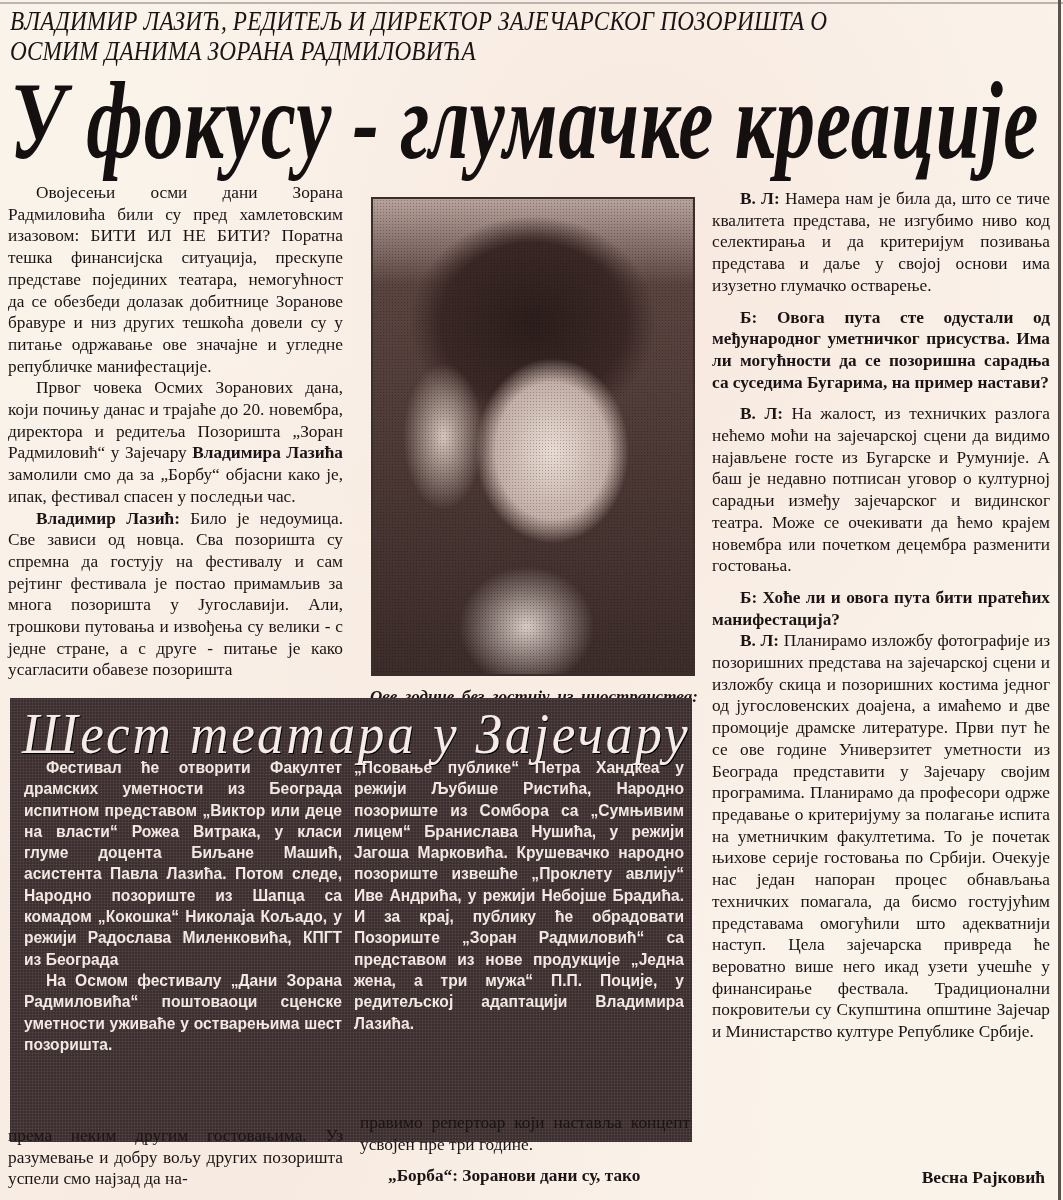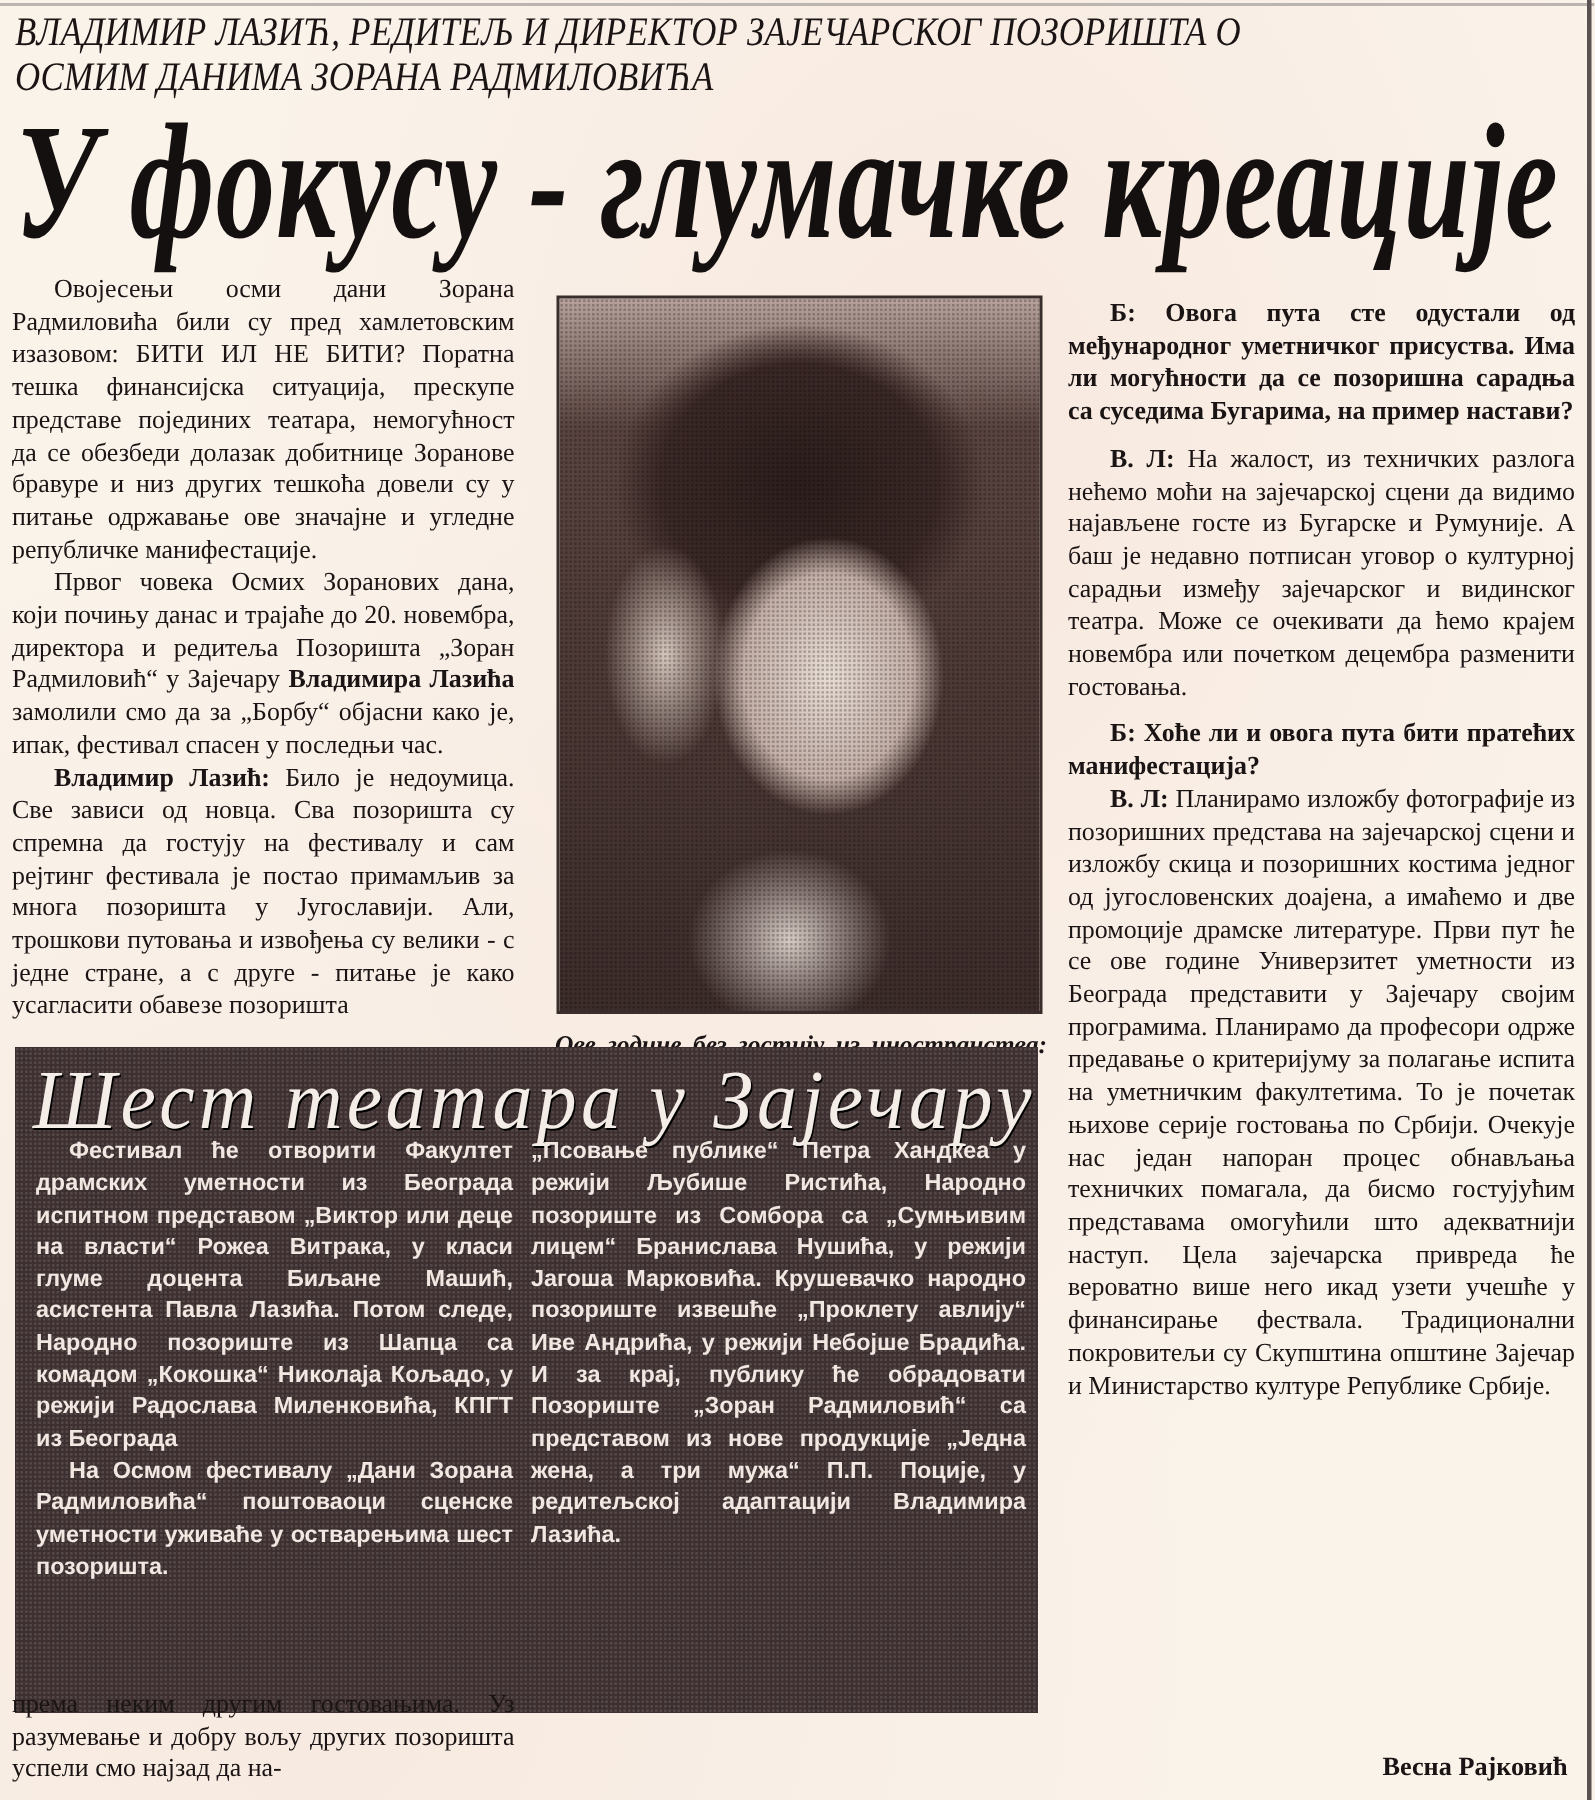--- a/index.html
+++ b/index.html
@@ -110,20 +110,21 @@
   <p><span>Првог човека Осмих Зоранових дана, који почињу данас и трајаће до 20. новембра, директора и редитеља Позоришта „Зоран Радмиловић“ у Зајечару </span><b>Владимира Лазића</b><span> замолили смо да за „Борбу“ објасни како је, ипак, фестивал спасен у последњи час.</span></p>
   <p><b>Владимир Лазић:</b><span> Било је недоумица. Све зависи од новца. Сва позоришта су спремна да гостују на фестивалу и сам рејтинг фестивала је постао примамљив за многа позоришта у Југославији. Али, трошкови путовања и извођења су велики - с једне стране, а с друге - питање је како усагласити обавезе позоришта</span></p>
 </div>
 
 <div class="photo" title="Портрет: Владимир Лазић">
   <div class="photo-dots"></div>
 </div>
 <div class="caption">Ове године без гостију из иностранства: Владимир Лазић</div>
 
 <div class="col" id="col3">
+  <p><b>В. Л:</b><span> Намера нам је била да, што се тиче квалитета представа, не изгубимо ниво код селектирања и да критеријум позивања представа и даље у својој основи има изузетно глумачко остварење.</span></p>
   <p class="q gap">Б: Овога пута сте одустали од међународног уметничког присуства. Има ли могућности да се позоришна сарадња са суседима Бугарима, на пример настави?</p>
   <p class="gap"><b>В. Л:</b><span> На жалост, из техничких разлога нећемо моћи на зајечарској сцени да видимо најављене госте из Бугарске и Румуније. А баш је недавно потписан уговор о културној сарадњи између зајечарског и видинског театра. Може се очекивати да ћемо крајем новембра или почетком децембра разменити гостовања.</span></p>
   <p class="q gap">Б: Хоће ли и овога пута бити пратећих манифестација?</p>
   <p><b>В. Л:</b><span> Планирамо изложбу фотографије из позоришних представа на зајечарској сцени и изложбу скица и позоришних костима једног од југословенских доајена, а имаћемо и две промоције драмске литературе. Први пут ће се ове године Универзитет уметности из Београда представити у Зајечару својим програмима. Планирамо да професори одрже предавање о критеријуму за полагање испита на уметничким факултетима. То је почетак њихове серије гостовања по Србији. Очекује нас један напоран процес обнављања техничких помагала, да бисмо гостујућим представама омогућили што адекватнији наступ. Цела зајечарска привреда ће вероватно више него икад узети учешће у финансирање фествала. Традиционални покровитељи су Скупштина општине Зајечар и Министарство културе Републике Србије.</span></p>
 </div>
 
 <div class="box">
   <div class="box-title">Шест театара у Зајечару</div>
   <div class="box-col" id="box-col1">
     <p>Фестивал ће отворити Факултет драмских уметности из Београда испитном представом „Виктор или деце на власти“ Рожеа Витрака, у класи глуме доцента Биљане Машић, асистента Павла Лазића. Потом следе, Народно позориште из Шапца са комадом „Кокошка“ Николаја Кољадо, у режији Радослава Миленковића, КПГТ из Београда</p>
@@ -132,15 +133,17 @@
   <div class="box-col" id="box-col2">
     <p style="text-indent:0">„Псовање публике“ Петра Хандкеа у режији Љубише Ристића, Народно позориште из Сомбора са „Сумњивим лицем“ Бранислава Нушића, у режији Јагоша Марковића. Крушевачко народно позориште извешће „Проклету авлију“ Иве Андрића, у режији Небојше Брадића. И за крај, публику ће обрадовати Позориште „Зоран Радмиловић“ са представом из нове продукције „Једна жена, а три мужа“ П.П. Поције, у редитељској адаптацији Владимира Лазића.</p>
   </div>
 </div>
 
 <div class="col" id="col1b">
   <p style="text-indent:0">према неким другим гостовањима. Уз разумевање и добру вољу других позоришта успели смо најзад да на-</p>
 </div>
 
 <div class="col" id="col2b">
+  <p style="text-indent:0">правимо репертоар који наставља концепт усвојен пре три године.</p>
+  <b class="q">„Борба“: Зоранови дани су, тако</b>
 </div>
 
 <div class="byline">Весна Рајковић</div>
 
 </body></html>

